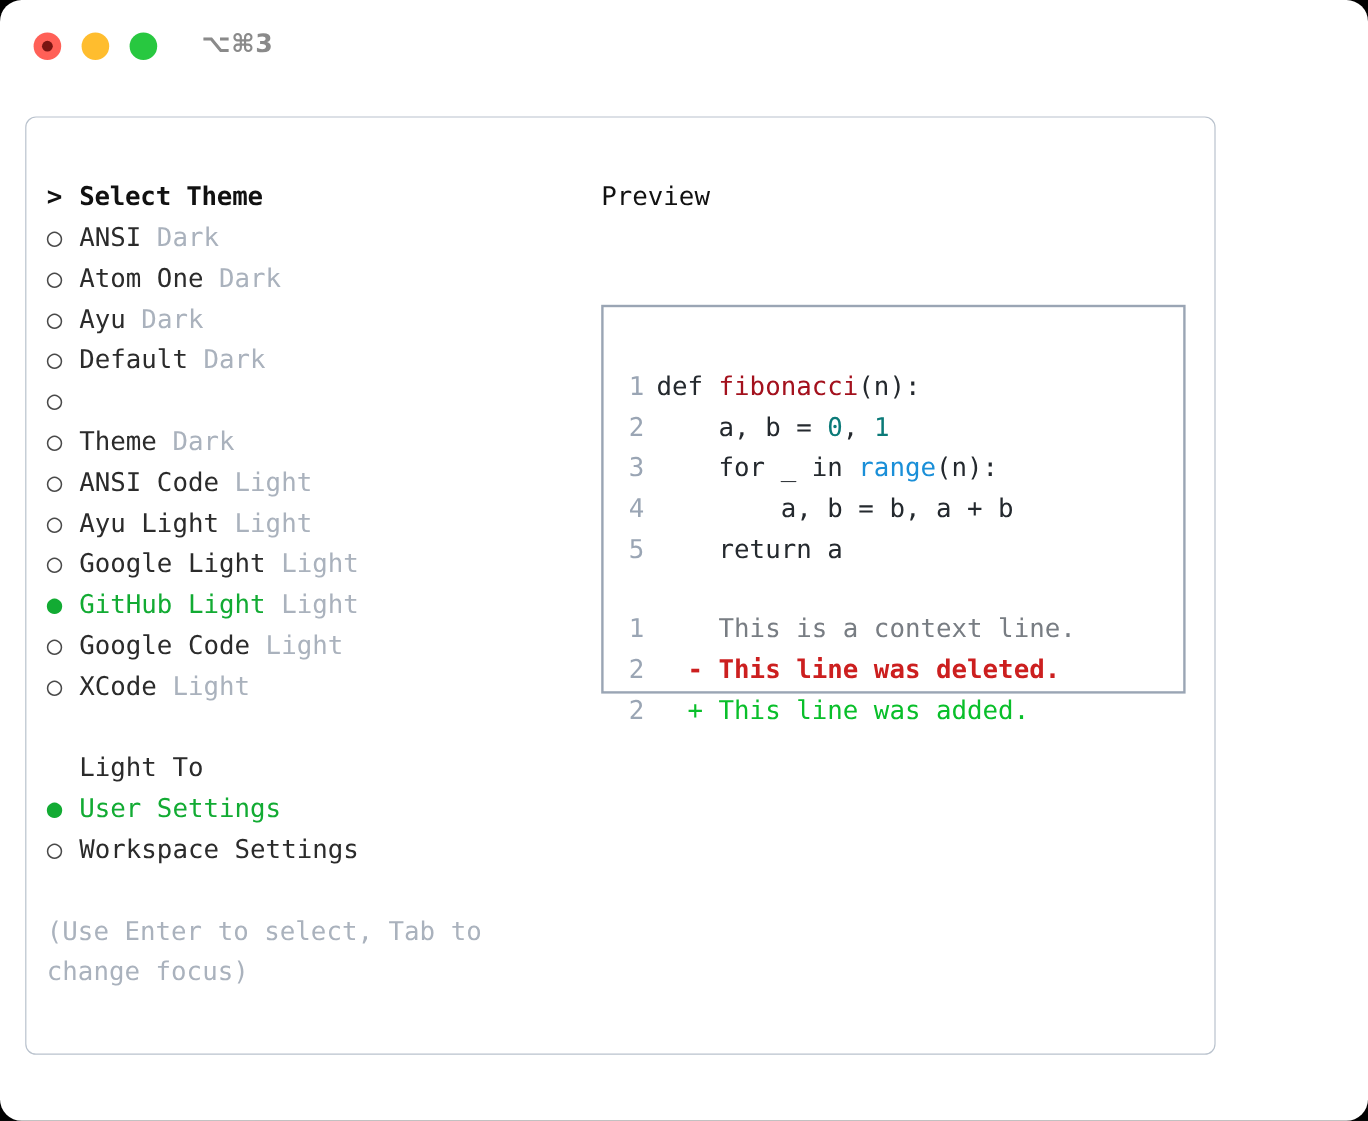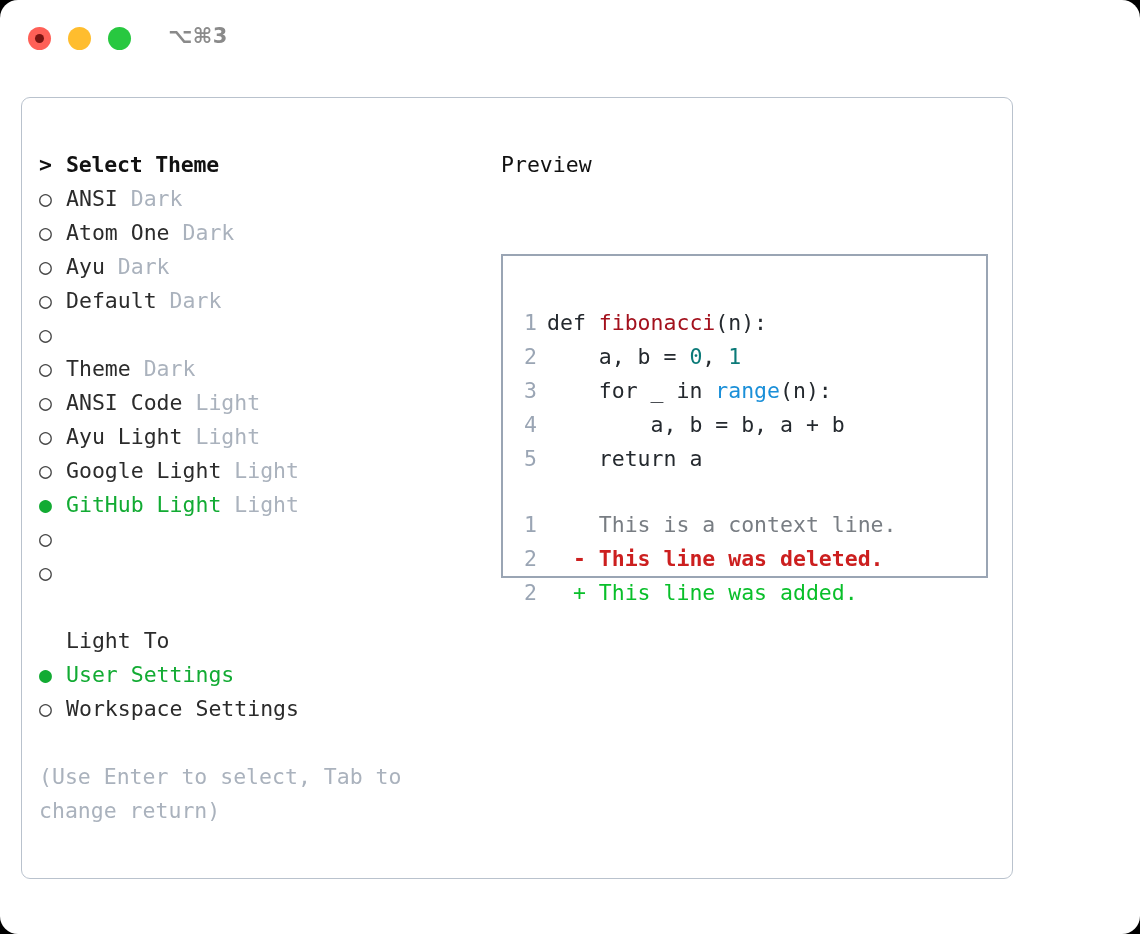--- a/index.html
+++ b/index.html
@@ -217,40 +217,40 @@
           <div class="row"><span class="marker marker-radio">○</span><span class="rowlabel"><span class="name-norm">ANSI</span><span class="suffix"> Dark</span></span></div>
           <div class="row"><span class="marker marker-radio">○</span><span class="rowlabel"><span class="name-norm">Atom One</span><span class="suffix"> Dark</span></span></div>
           <div class="row"><span class="marker marker-radio">○</span><span class="rowlabel"><span class="name-norm">Ayu</span><span class="suffix"> Dark</span></span></div>
           <div class="row"><span class="marker marker-radio">○</span><span class="rowlabel"><span class="name-norm">Default</span><span class="suffix"> Dark</span></span></div>
           <div class="row"><span class="marker marker-radio">○</span></div>
           <div class="row"><span class="marker marker-radio">○</span><span class="rowlabel"><span class="name-norm">Theme</span><span class="suffix"> Dark</span></span></div>
           <div class="row"><span class="marker marker-radio">○</span><span class="rowlabel"><span class="name-norm">ANSI Code</span><span class="suffix"> Light</span></span></div>
           <div class="row"><span class="marker marker-radio">○</span><span class="rowlabel"><span class="name-norm">Ayu Light</span><span class="suffix"> Light</span></span></div>
           <div class="row"><span class="marker marker-radio">○</span><span class="rowlabel"><span class="name-norm">Google Light</span><span class="suffix"> Light</span></span></div>
           <div class="row"><span class="marker marker-sel">●</span><span class="rowlabel"><span class="name-sel">GitHub Light</span><span class="suffix"> Light</span></span></div>
-          <div class="row"><span class="marker marker-radio">○</span></div>
-          <div class="row"><span class="marker marker-radio">○</span></div>
+          <div class="row"><span class="marker marker-radio">○</span><span class="rowlabel"><span class="name-norm">Google Code</span><span class="suffix"> Light</span></span></div>
+          <div class="row"><span class="marker marker-radio">○</span><span class="rowlabel"><span class="name-norm">XCode</span><span class="suffix"> Light</span></span></div>
         </div>
 
       <div class="spacer-row"></div>
 
       <div class="row">
         <span class="marker marker-empty">○</span>
         <span class="rowlabel">Light To</span>
       </div>
 
       <div id="apply-items">
           <div class="row"><span class="marker marker-sel">●</span><span class="rowlabel name-sel">User Settings</span></div>
           <div class="row"><span class="marker marker-radio">○</span><span class="rowlabel name-norm">Workspace Settings</span></div>
         </div>
 
       <div class="spacer-row"></div>
 
       <div style="position:relative; height:68px;">
-        <div class="hint">(Use Enter to select, Tab to change return)</div>
+        <div class="hint">(Use Enter to select, Tab to change focus)</div>
       </div>
 
     </div>
 
     <div class="right-col">
       <div class="preview-title">Preview</div>
 
       <div class="preview-box">
         <div class="code" id="code-block"><div><span class="ln">1</span><span>def </span><span class="tok-fn">fibonacci</span><span>(n):</span></div><div><span class="ln">2</span><span>    a, b = </span><span class="tok-num">0</span><span>, </span><span class="tok-num">1</span></div><div><span class="ln">3</span><span>    for _ in </span><span class="tok-build">range</span><span>(n):</span></div><div><span class="ln">4</span><span>        a, b = b, a + b</span></div><div><span class="ln">5</span><span>    return a</span></div></div>
         <div class="diff" id="diff-block"><div><span class="ln">1</span><span class="diff-ctx">    This is a context line.</span></div><div><span class="ln">2</span><span class="diff-del">  - This line was deleted.</span></div><div><span class="ln">2</span><span class="diff-add">  + This line was added.</span></div></div>

